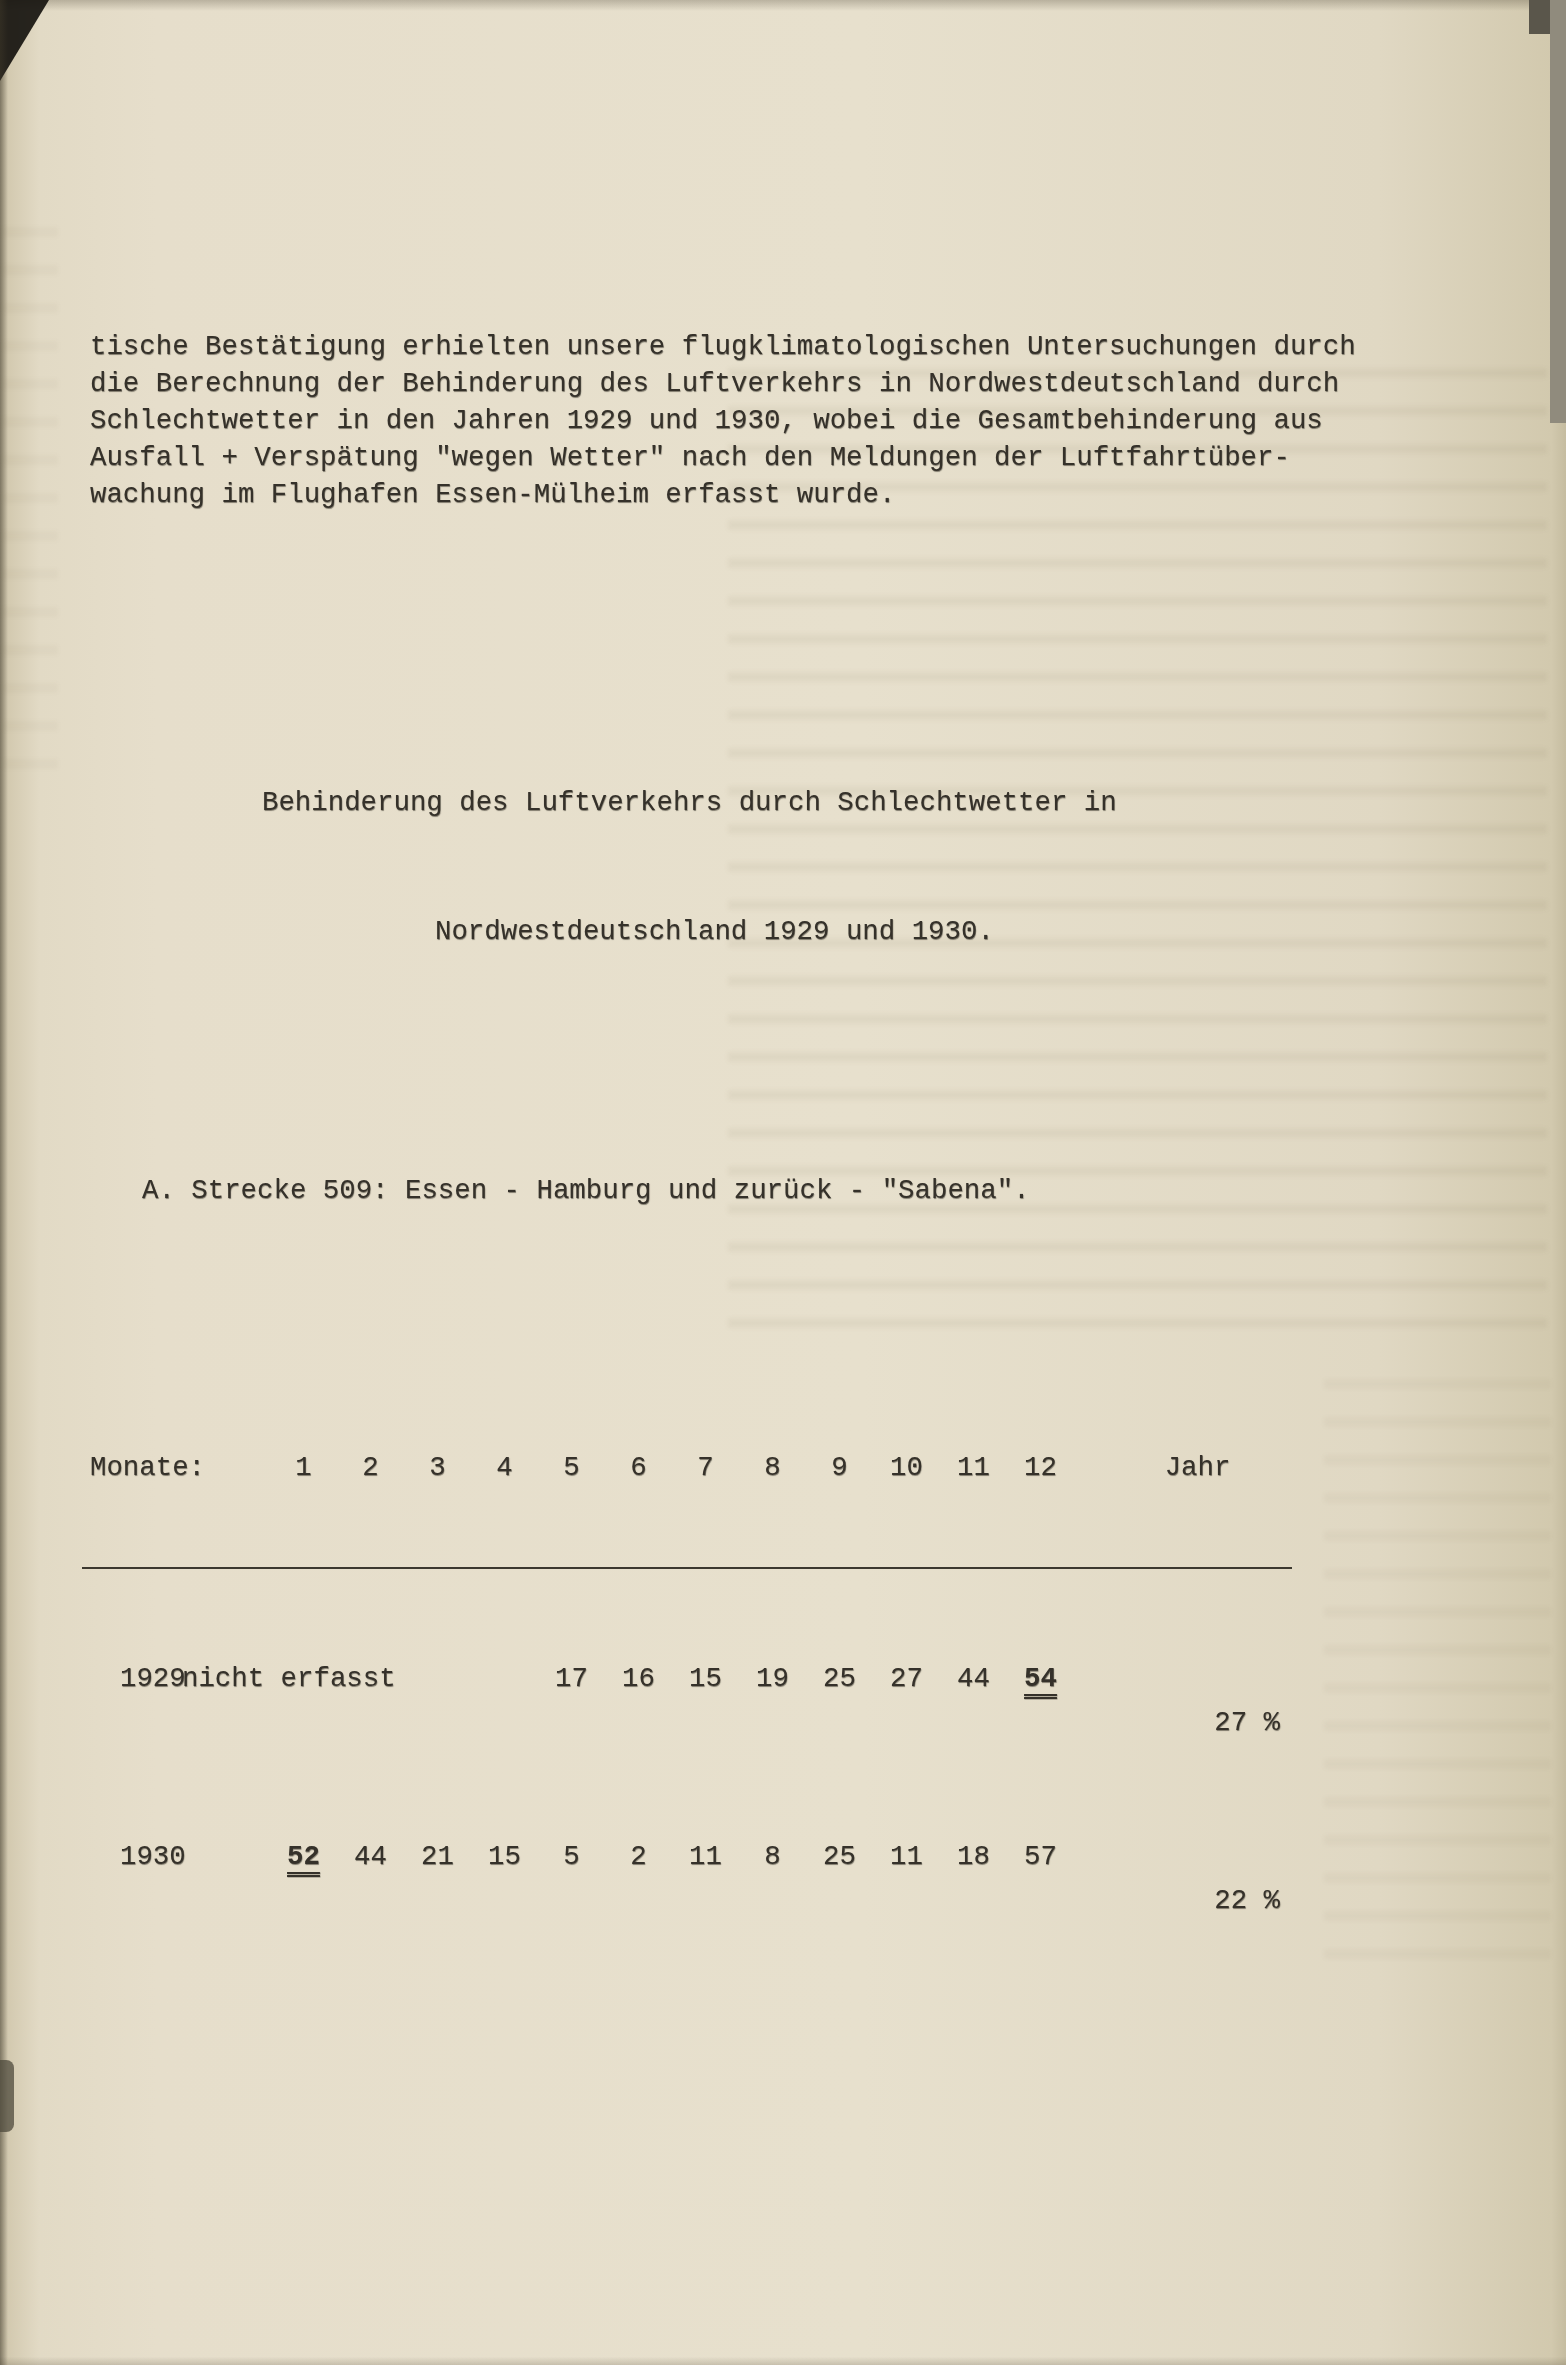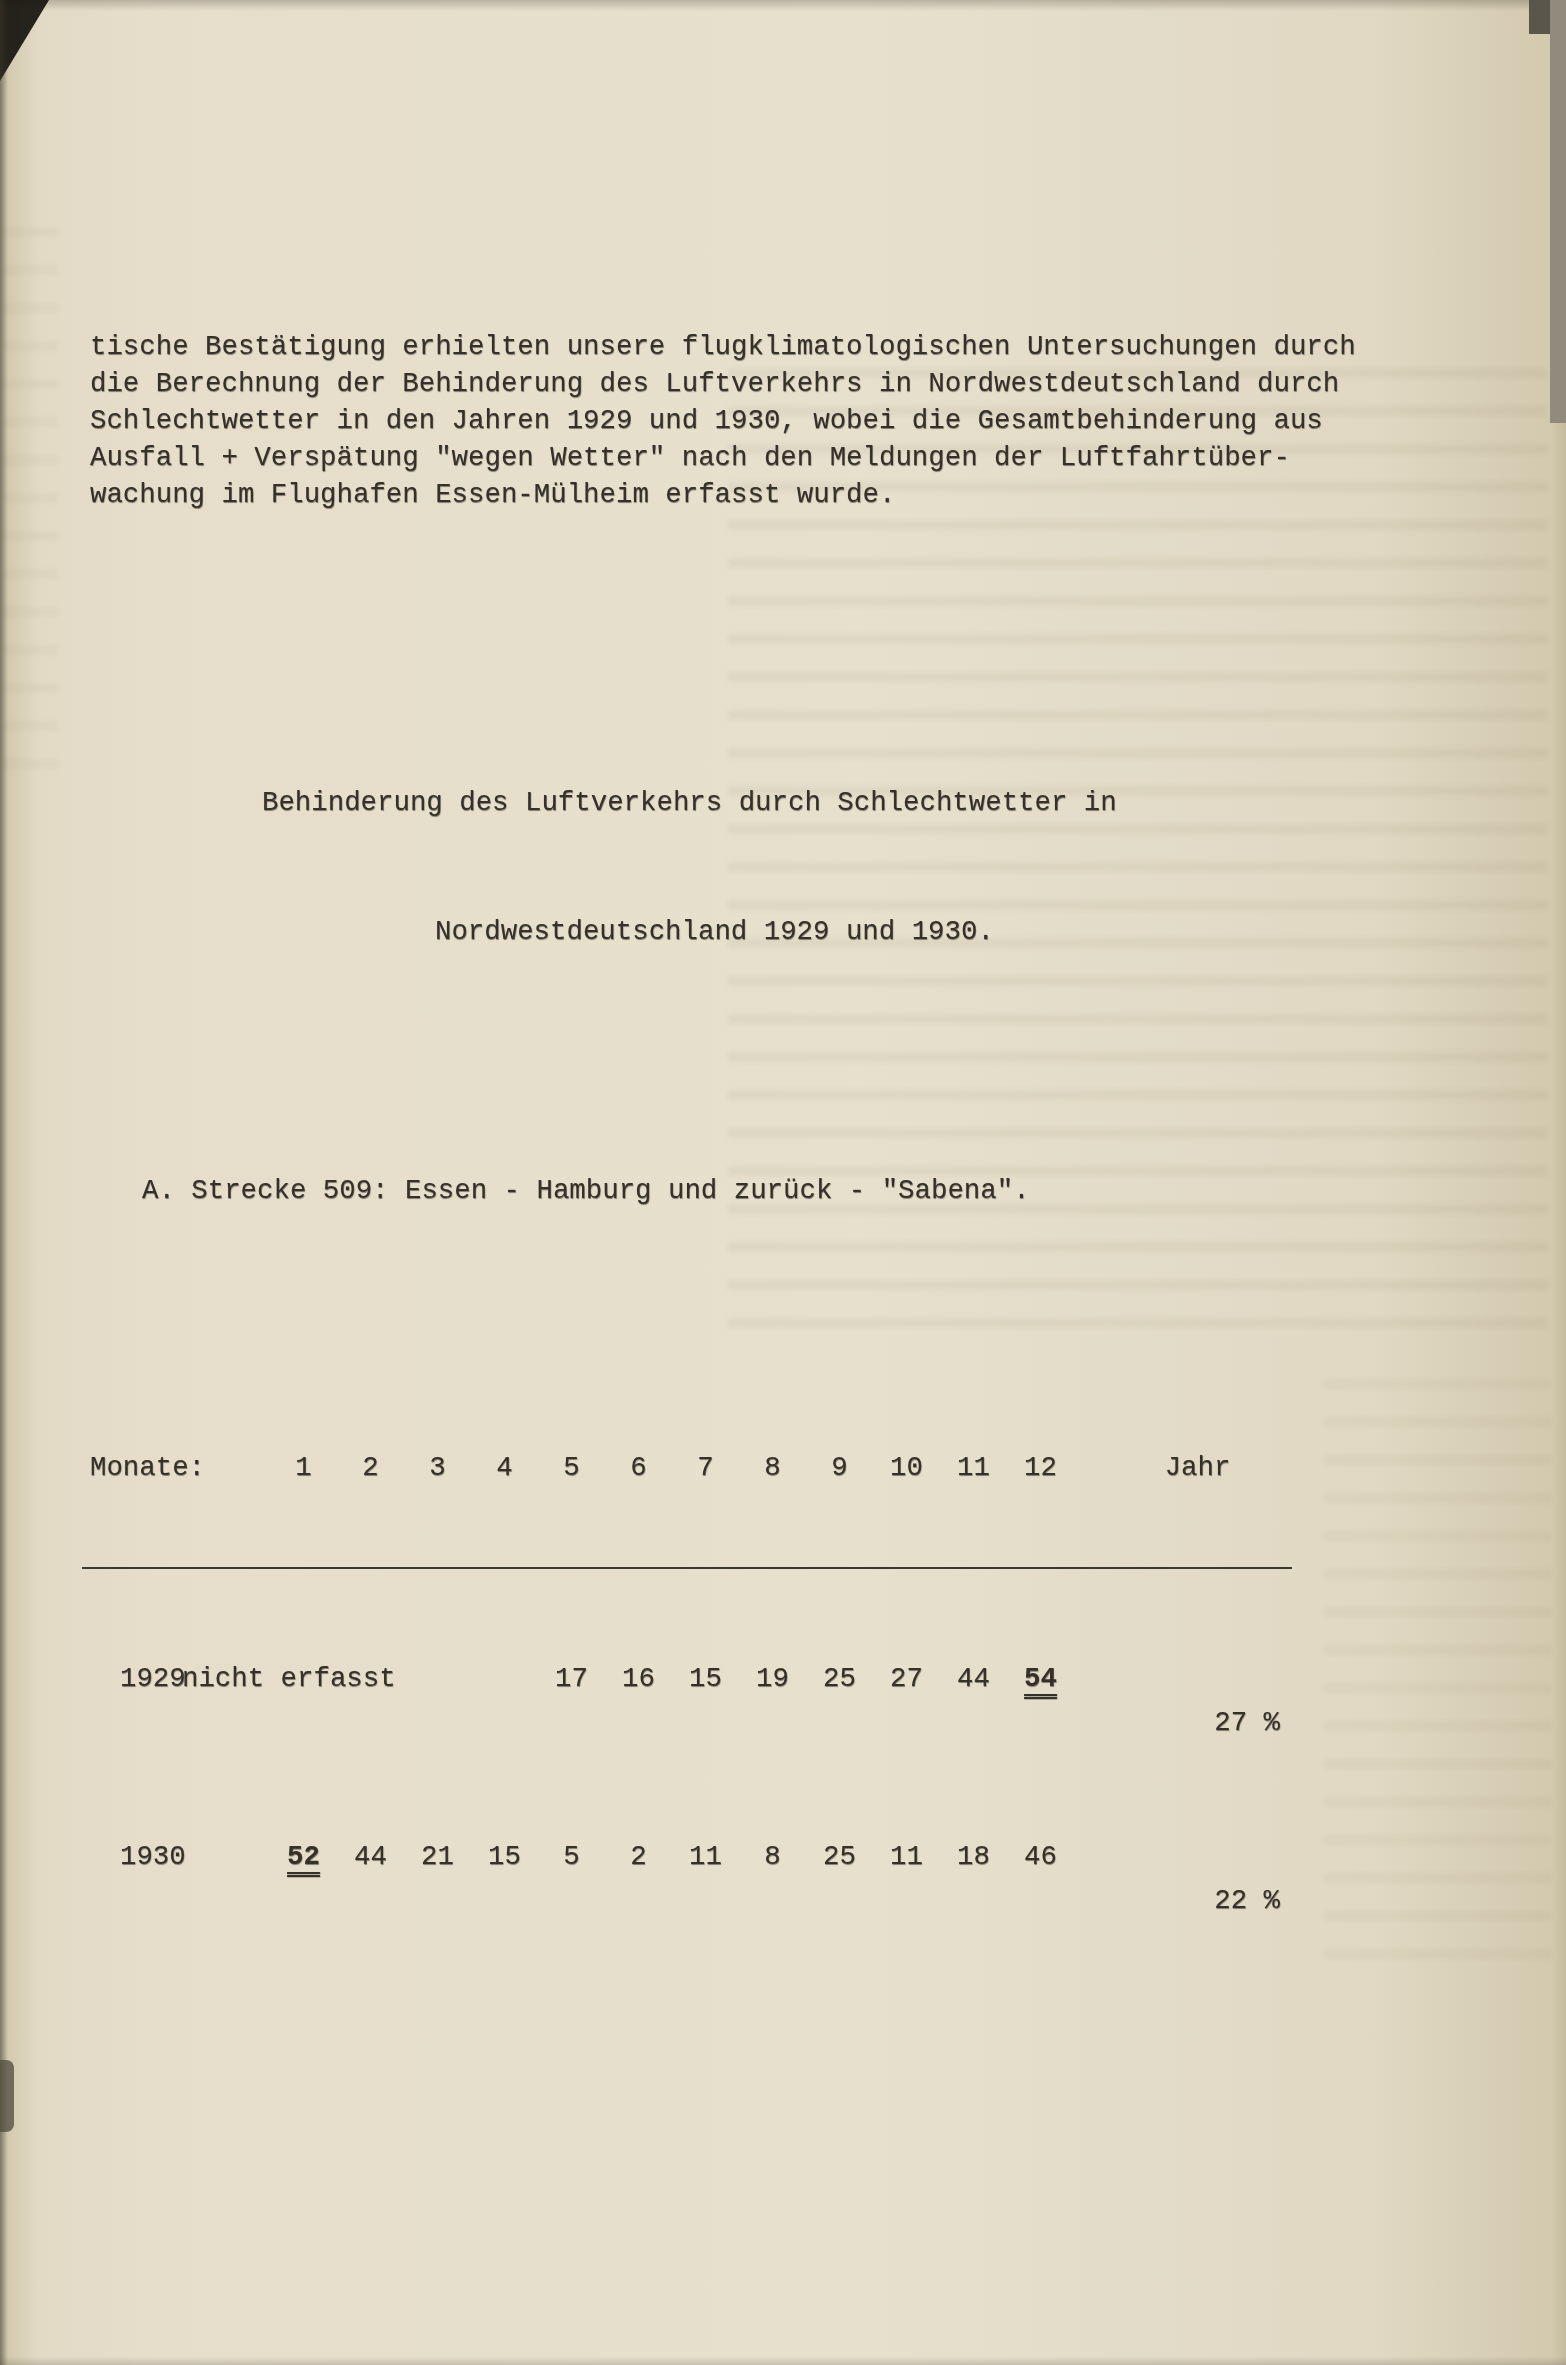--- a/index.html
+++ b/index.html
@@ -127,21 +127,21 @@
         <span class="c m">44</span>
         <span class="c m">21</span>
         <span class="c m">15</span>
         <span class="c m">5</span>
         <span class="c m">2</span>
         <span class="c m">11</span>
         <span class="c m">8</span>
         <span class="c m">25</span>
         <span class="c m">11</span>
         <span class="c m">18</span>
-        <span class="c m">46</span>
+        <span class="c m">57</span>
         <span class="c jahr pv">22 %</span>
       </div>
     </section>
 
     
 
     
 
     
     

